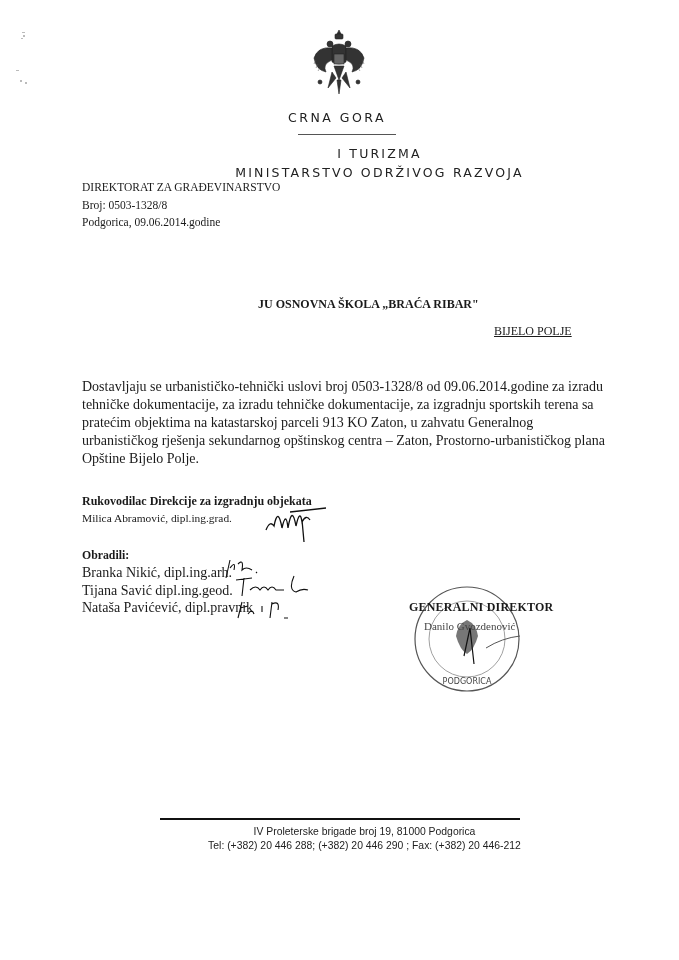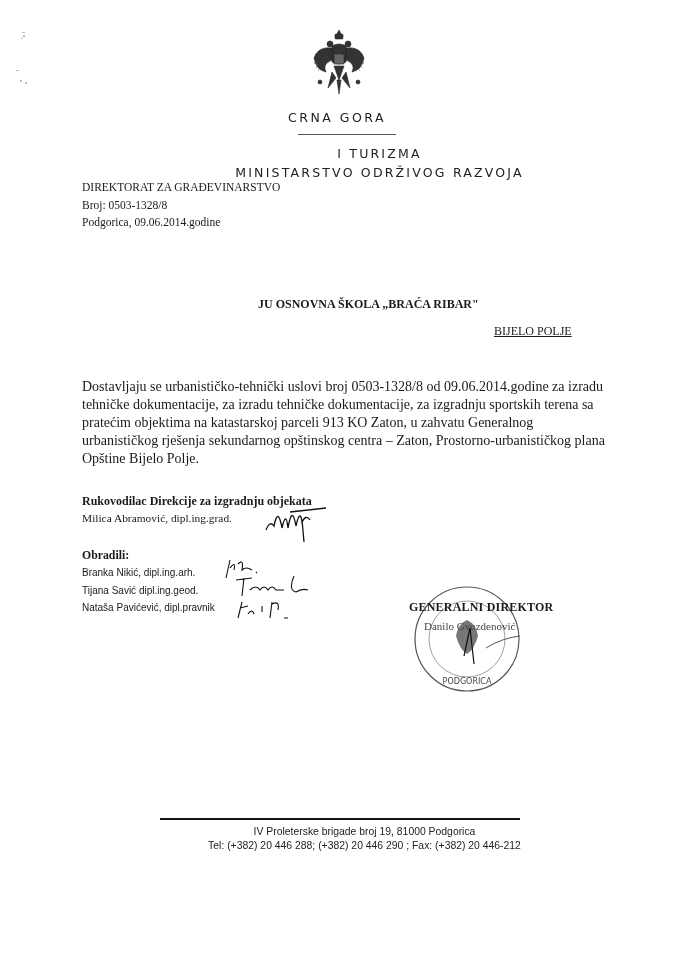--- a/index.html
+++ b/index.html
@@ -22,22 +22,22 @@
   .city { left: 494px; top: 324px; font-size: 12px; font-weight: normal; text-decoration: underline;
           font-family: "Liberation Serif", "DejaVu Serif", serif; }
   .body-text { left: 82px; top: 378px; width: 525px; font-size: 14px; line-height: 18px;
                font-family: "Liberation Serif", "DejaVu Serif", serif; }
   .head-title { left: 82px; top: 494px; font-size: 12px; font-weight: bold;
                 font-family: "Liberation Serif", "DejaVu Serif", serif; }
   .head-name { left: 82px; top: 512px; font-size: 11.4px;
                font-family: "Liberation Serif", "DejaVu Serif", serif; }
   .prepared-title { left: 82px; top: 548px; font-size: 11.8px; font-weight: bold;
                     font-family: "Liberation Serif", "DejaVu Serif", serif; }
-  .prepared-list { left: 82px; top: 564px; font-size: 10px; line-height: 17.5px;
-                   font-family: Liberation Sans, sans-serif; }
+  .prepared-list { left: 82px; top: 564px; font-size: 14px; line-height: 17.5px;
+                   font-family: Liberation Serif, serif; }
   .gd-title { left: 409px; top: 600px; font-size: 12px; font-weight: bold;
               font-family: "Liberation Serif", "DejaVu Serif", serif; letter-spacing: 0.2px; }
   .gd-name { left: 424px; top: 620px; font-size: 11px; color: #444;
              font-family: "Liberation Serif", "DejaVu Serif", serif; }
   .stamp { left: 412px; top: 584px; width: 110px; height: 110px; }
   .sig { position: absolute; }
   .footer-rule { left: 160px; top: 818px; width: 360px; height: 0; border-top: 2px solid #111; }
   .footer { left: 0; width: 679px; top: 825px; text-align: center;
             font-family: "Liberation Sans", "DejaVu Sans", sans-serif; font-size: 10.4px;
             line-height: 13.5px; color: #222; padding-left: 17px; }

